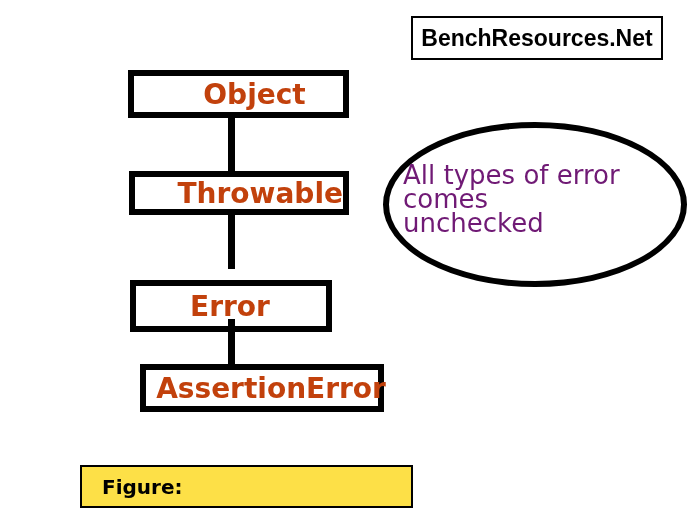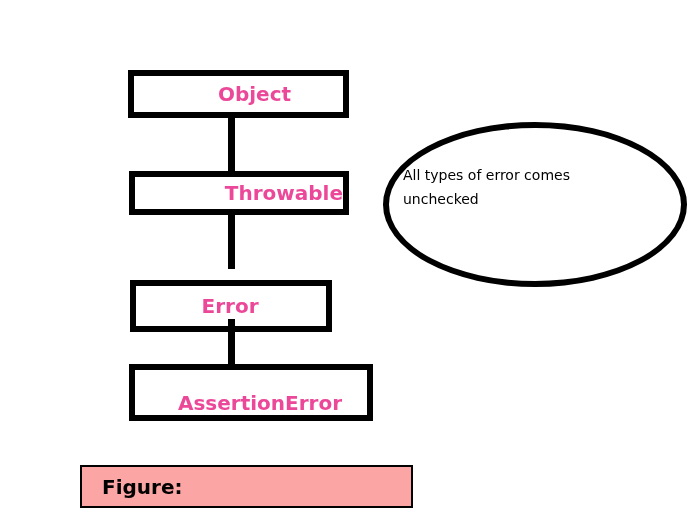--- a/index.html
+++ b/index.html
@@ -38,28 +38,28 @@
   
   .node {
     position: absolute;
     box-sizing: border-box;
     border: 6px solid #000000;
     background: #ffffff;
     display: flex;
     align-items: center;
     justify-content: center;
     font-weight: bold;
-    font-size: 20px;
-    color: #ec4899;
+    font-size: 28px;
+    color: #c2410c;
     padding-left: 32px;
   }
   #node-object        { left: 128px; top: 70px;  width: 221px; height: 48px; }
   #node-throwable     { left: 129px; top: 171px; width: 220px; height: 44px; justify-content: flex-end; }
   #node-error         { left: 130px; top: 280px; width: 202px; height: 52px; padding-right: 34px; }
-  #node-assertion     { left: 129px; top: 364px; width: 244px; height: 57px; padding-right: 14px; align-items: flex-end; }
+  #node-assertion     { left: 140px; top: 364px; width: 244px; height: 48px; padding-right: 14px; }
 
   
   .connector {
     position: absolute;
     left: 228px;
     width: 7px;
     background: #000000;
   }
   #conn-object-throwable { top: 117px; height: 55px; }
   #conn-throwable-error  { top: 214px; height: 55px; }
@@ -75,52 +75,55 @@
     box-sizing: border-box;
     border: 6px solid #000000;
     border-radius: 50%;
     background: #ffffff;
   }
   .annotation-text {
     position: absolute;
     left: 403px;
     top: 163px;
     width: 285px;
-    font-size: 14px;
+    font-size: 26px;
     line-height: 24px;
-    color: #000000;
+    color: #701a75;
     letter-spacing: 0px;
   }
 
   
   .caption-box {
     position: absolute;
     left: 80px;
     top: 465px;
     width: 333px;
     height: 43px;
     box-sizing: border-box;
     border: 2px solid #000000;
     display: flex;
     align-items: center;
     padding-left: 20px;
     font-size: 20px;
     color: #000000;
-    background: #fca5a5;
+    background: #fde047;
     white-space: pre;
   }
   .caption-box .prefix {
     font-weight: bold;
   }
 </style>
 </head>
 <body>
 
 <div class="canvas">
 
+  <div class="brand-box">
+    <span>BenchResources.Net</span>
+  </div>
 
   <div class="node" id="node-object">
     <span>Object</span>
   </div>
 
   <div class="connector" id="conn-object-throwable"></div>
 
   <div class="node" id="node-throwable">
     <span>Throwable</span>
   </div>

